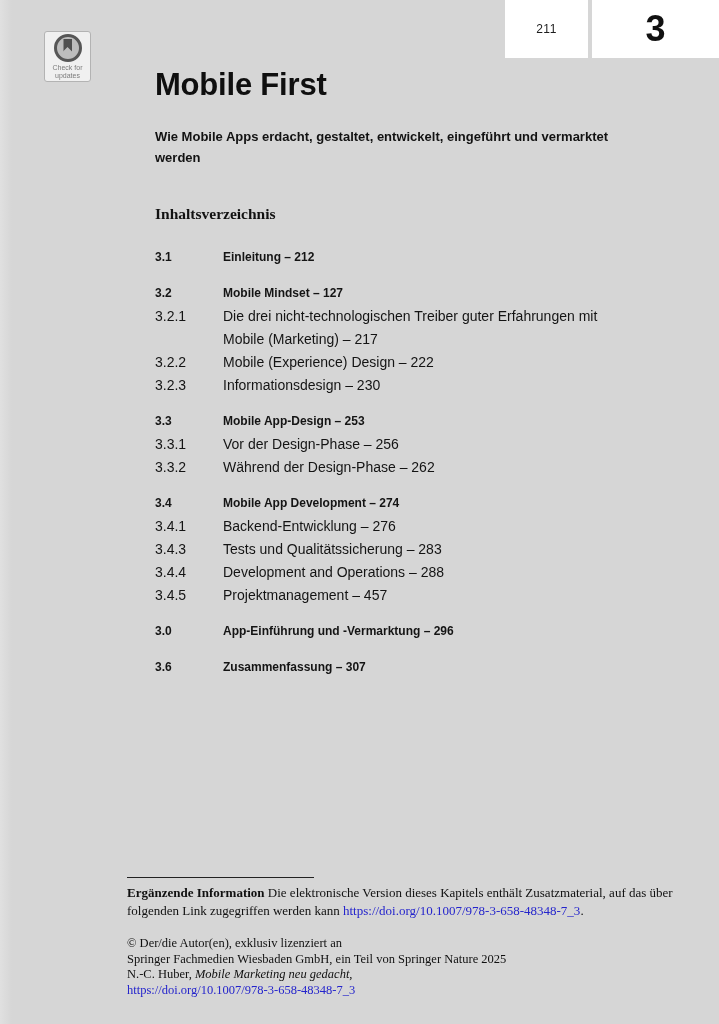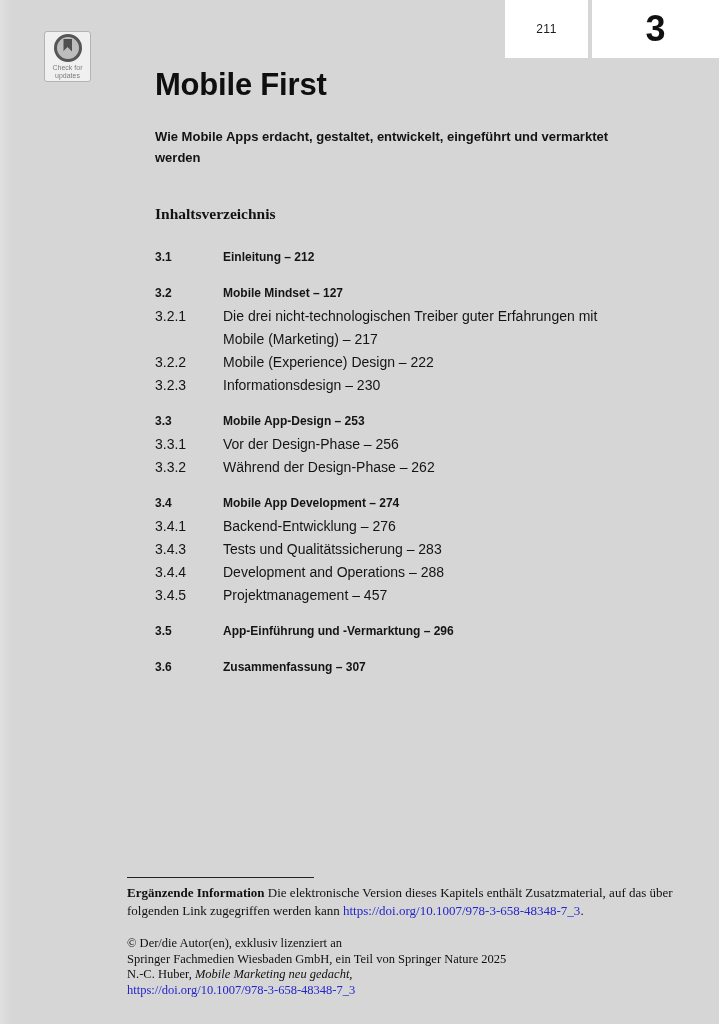--- a/index.html
+++ b/index.html
@@ -134,21 +134,21 @@
   </div>
         <div class="toc-row">
     <span class="toc-num">3.4.4</span>
     <span class="toc-label">Development and Operations – 288</span>
   </div>
         <div class="toc-row">
     <span class="toc-num">3.4.5</span>
     <span class="toc-label">Projektmanagement – 457</span>
   </div>
         <div class="toc-row section">
-    <span class="toc-num">3.5</span>
+    <span class="toc-num">3.0</span>
     <span class="toc-label">App-Einführung und -Vermarktung – 296</span>
   </div>
         <div class="toc-row section">
     <span class="toc-num">3.6</span>
     <span class="toc-label">Zusammenfassung – 307</span>
   </div>
       </div>
   </div>
 
   <div class="footer">

